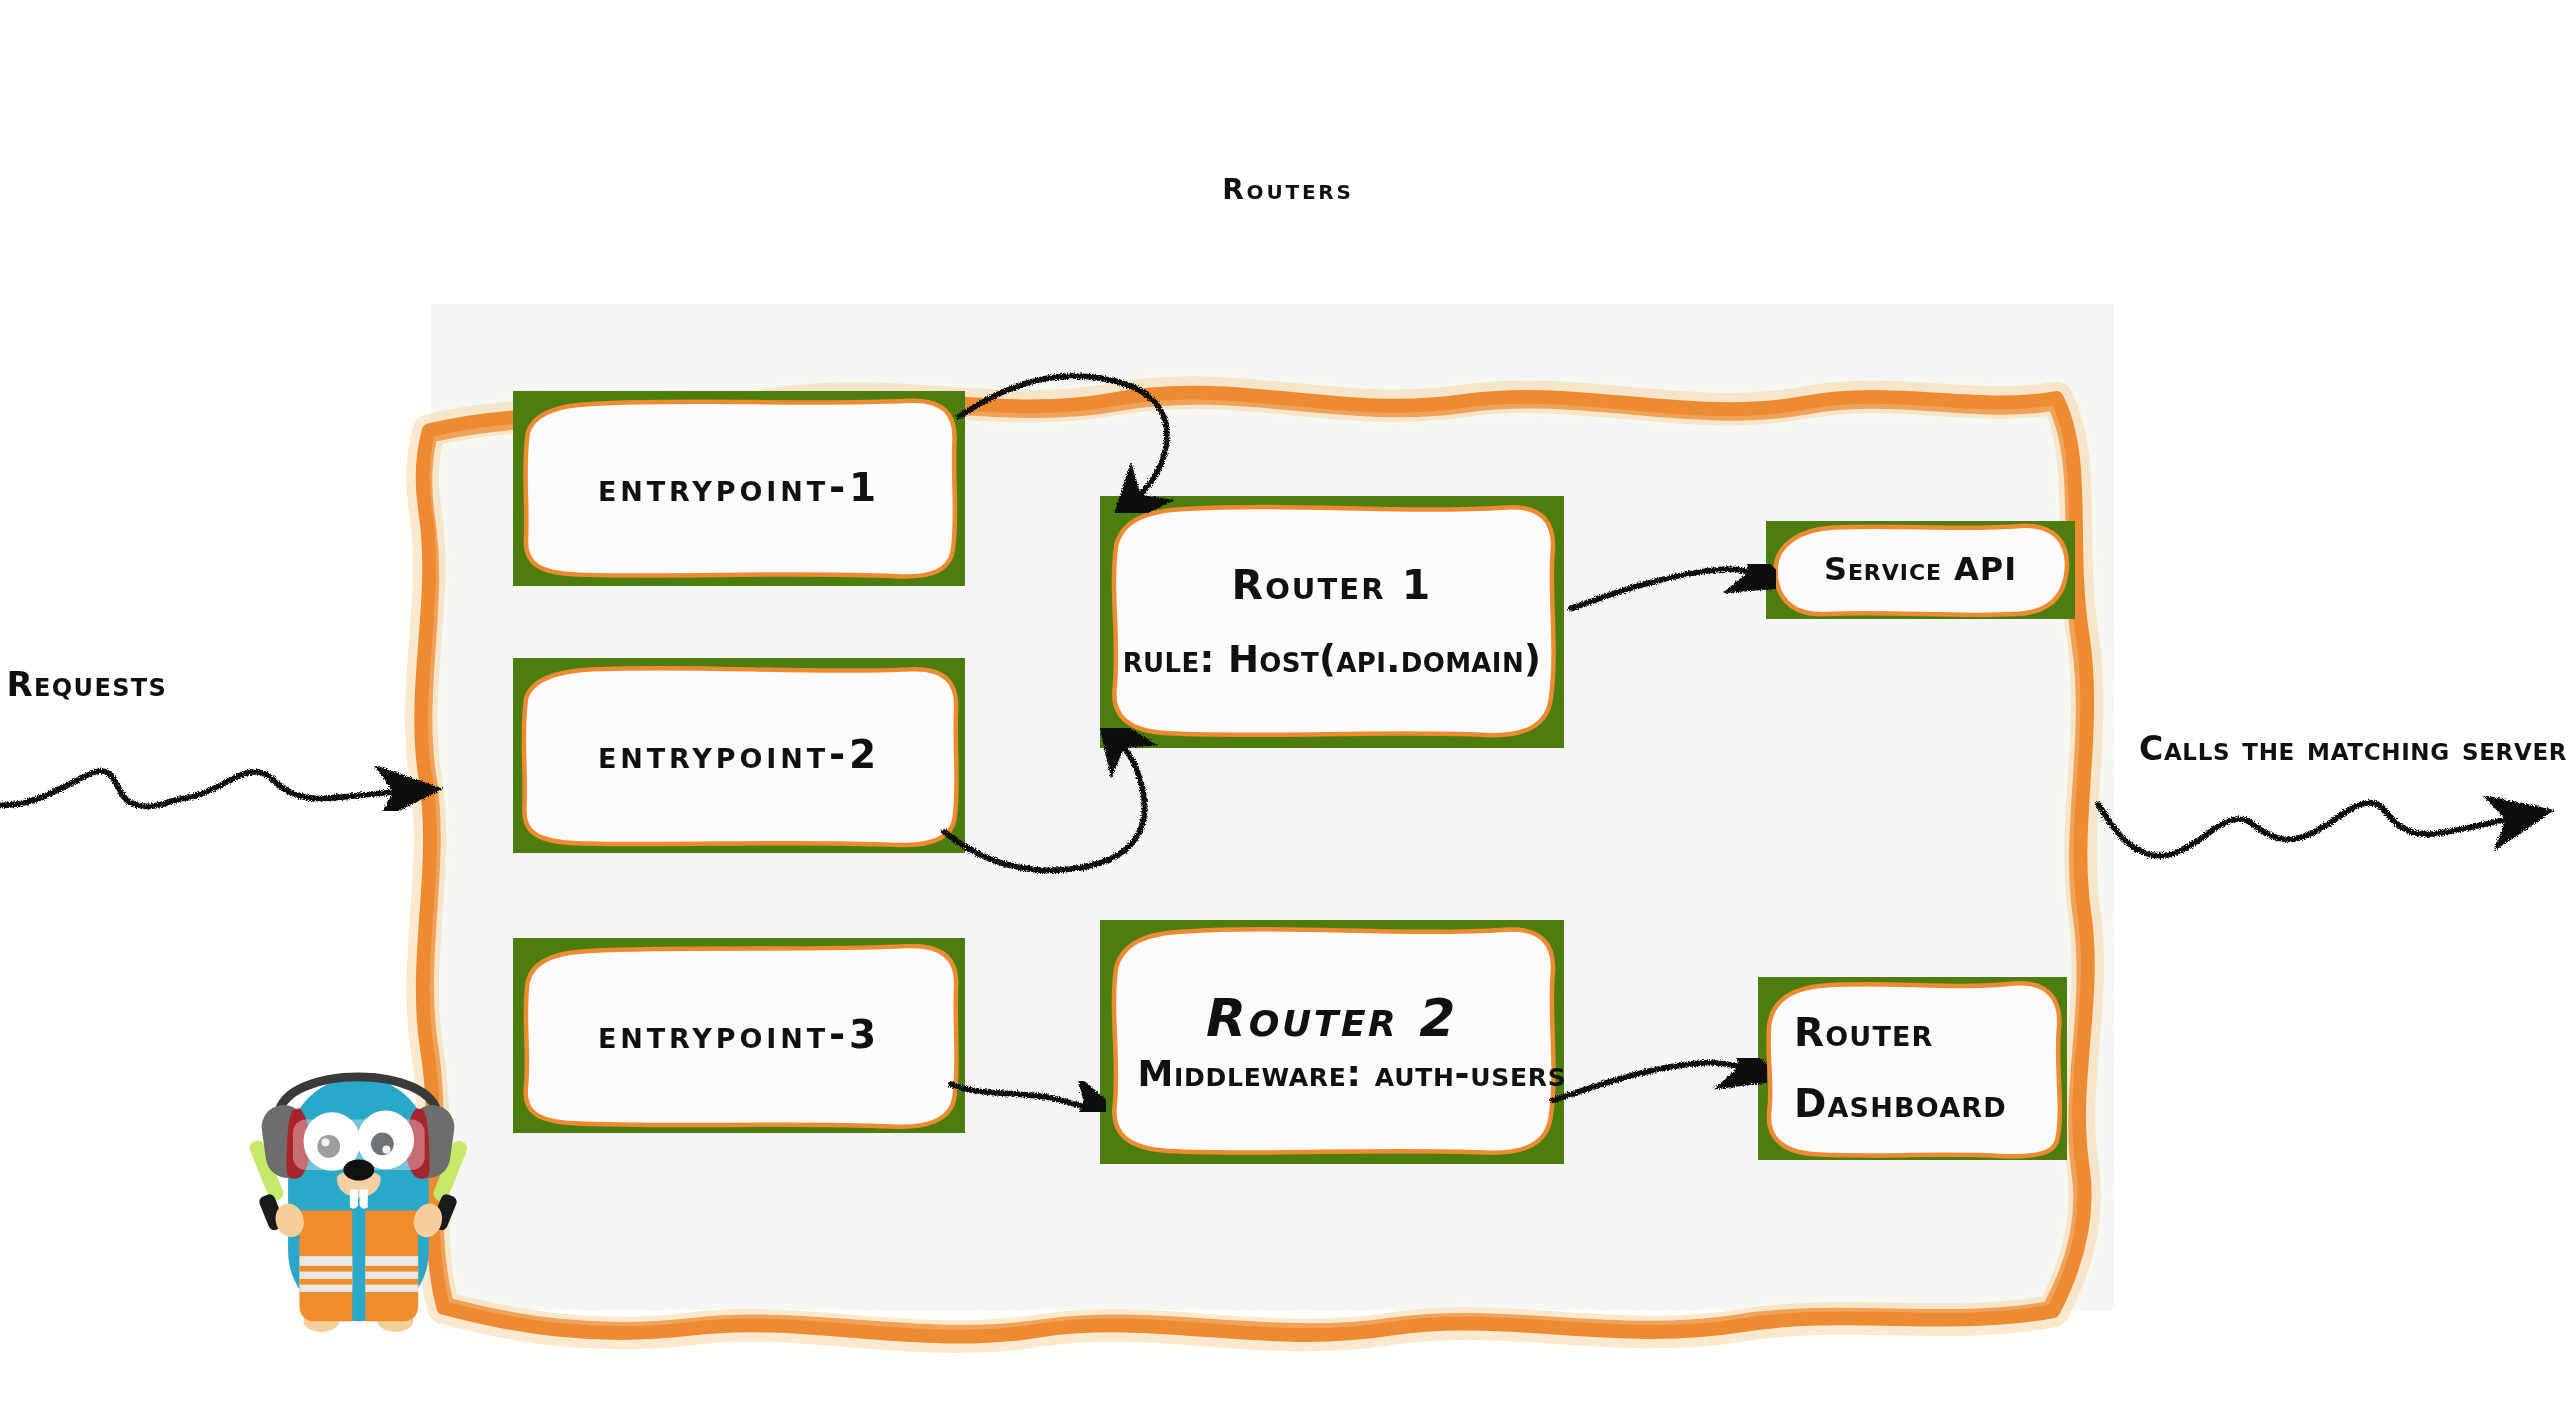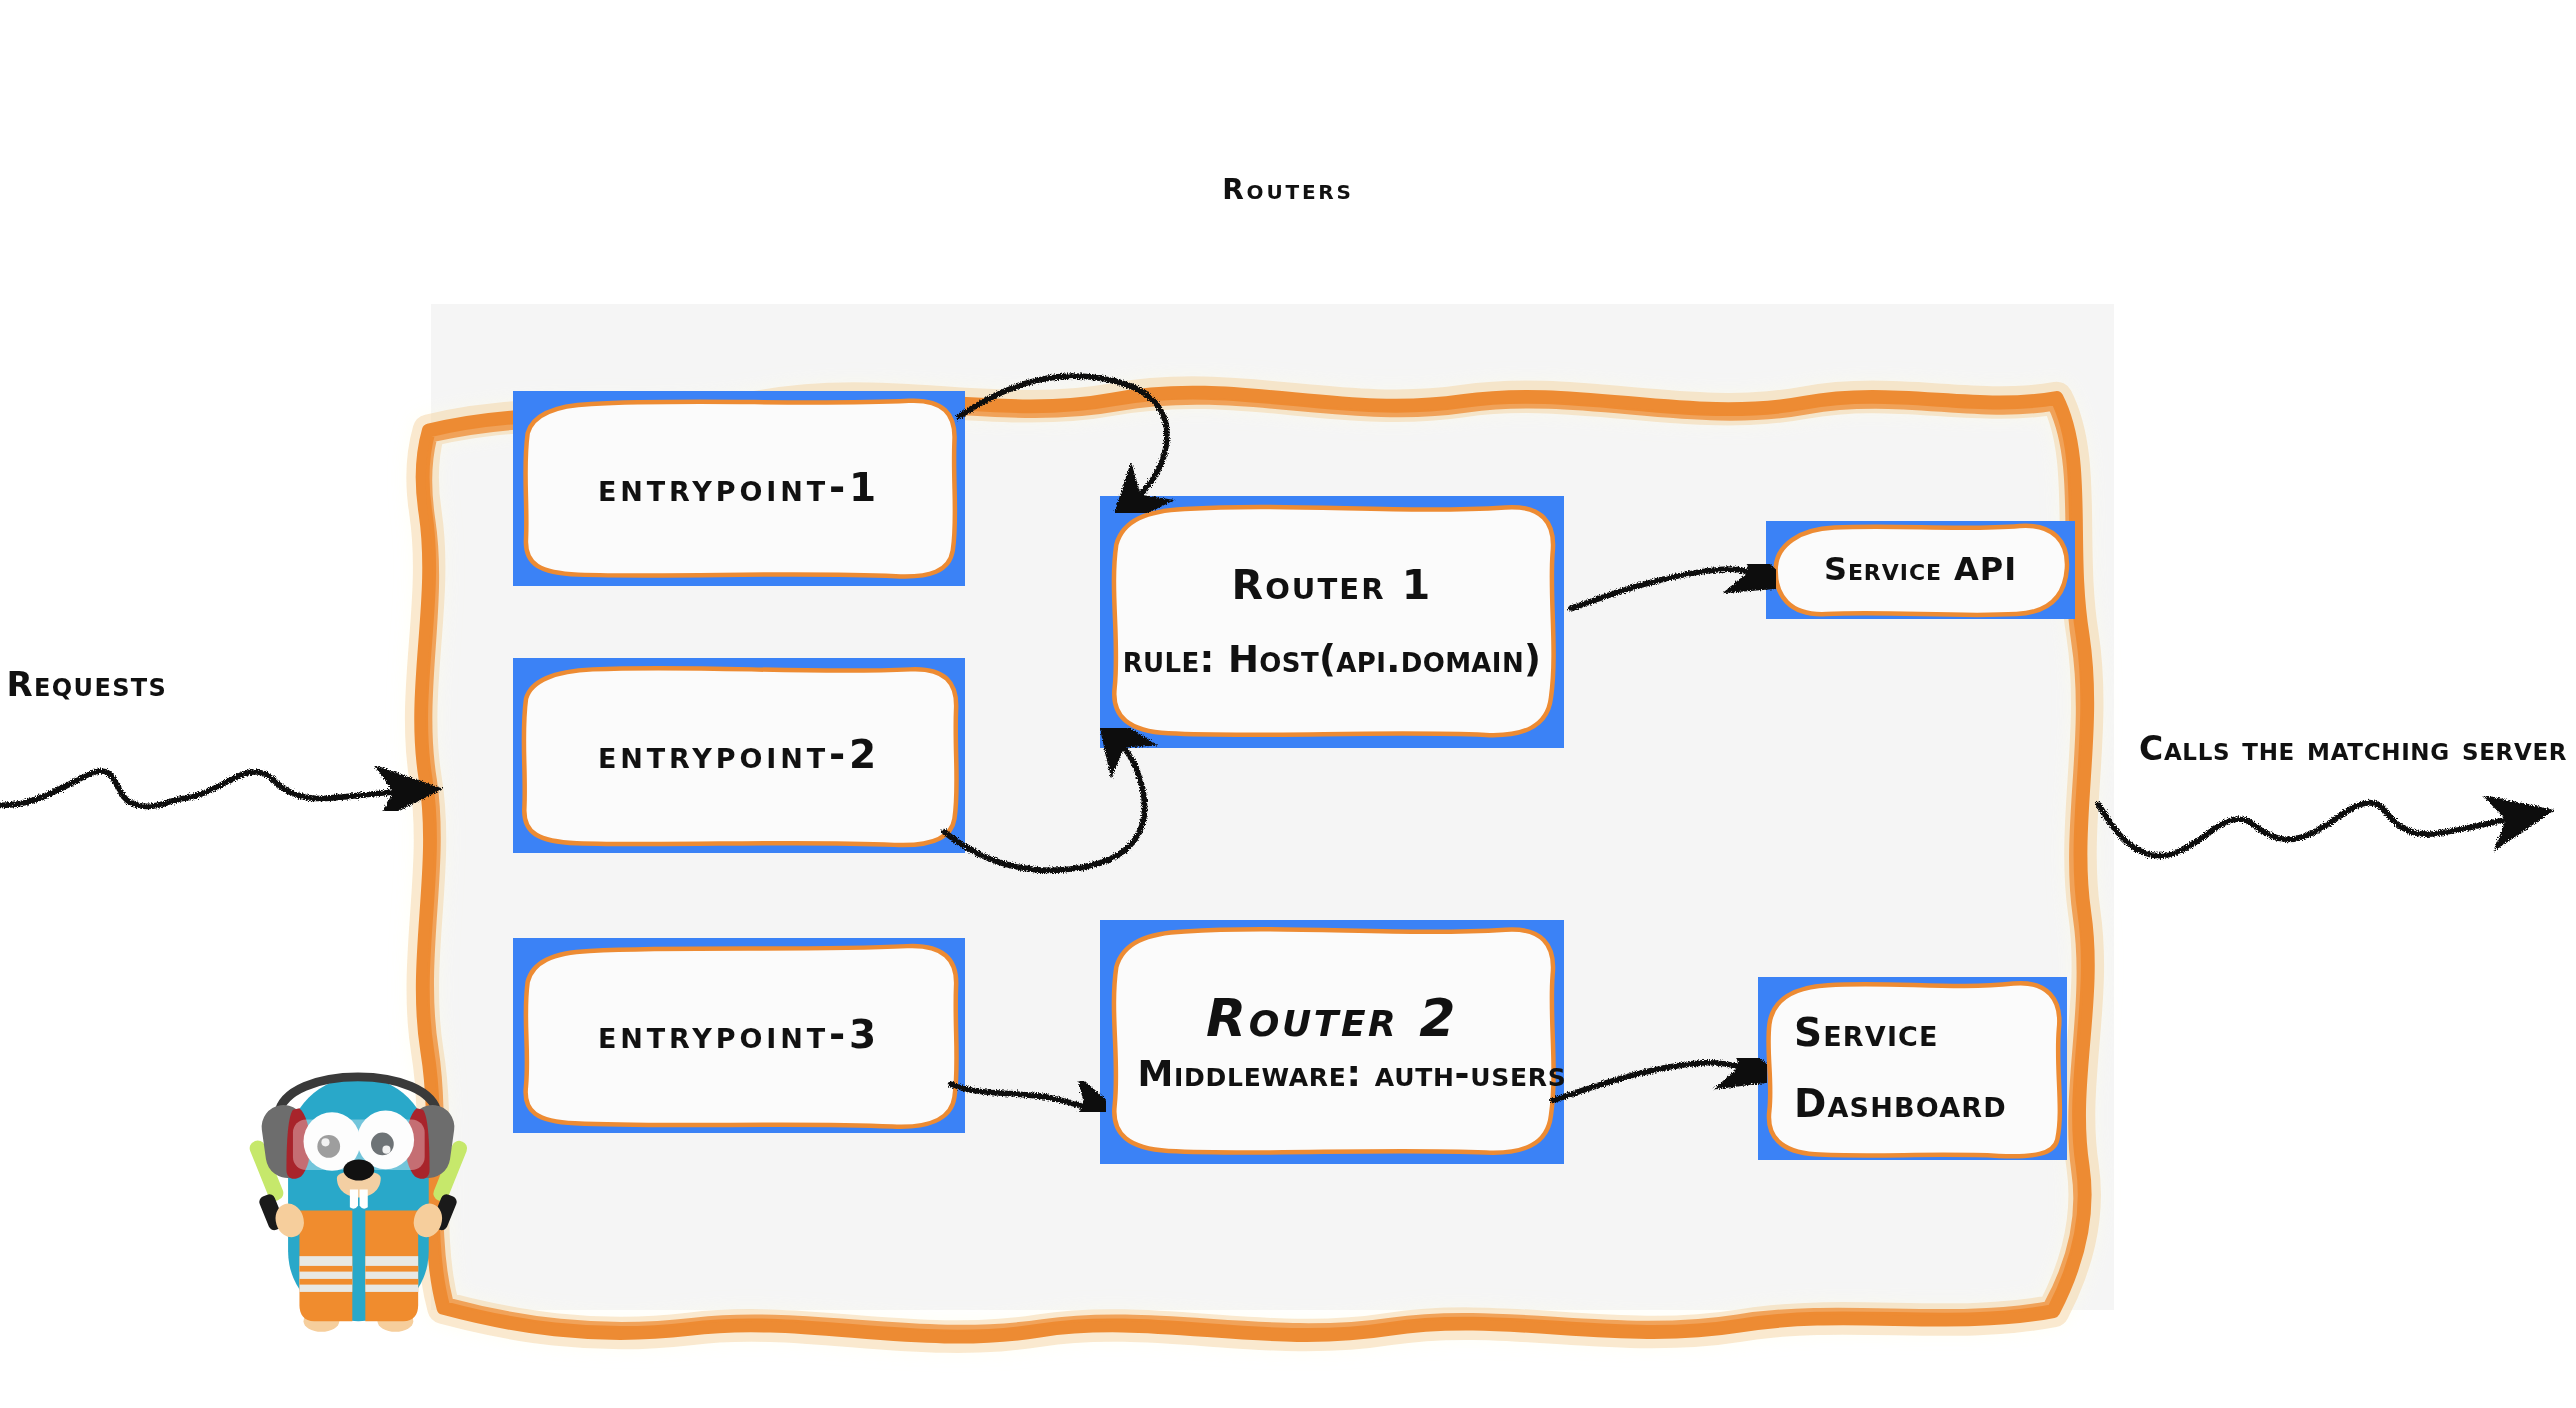--- a/index.html
+++ b/index.html
@@ -55,21 +55,21 @@
     left: -33px;
     top: -33px;
     width: 1784px;
     height: 1107px;
     overflow: visible;
   }
 
   
   .node {
     position: absolute;
-    background: #3b82f6;
+    background: #4d7c0f;
   }
   .node > svg {
     position: absolute;
     left: 0; top: 0;
     width: 100%; height: 100%;
     overflow: visible;
   }
   .node .node-text {
     position: absolute;
     inset: 0;
@@ -266,21 +266,21 @@
 </div>
 
 <div class="node" id="service-dashboard">
   <svg viewBox="0 0 380 225" preserveAspectRatio="none">
     <path d="M 14 58 C 18 28, 44 12, 86 10 C 162 5, 242 16, 314 8
              C 356 4, 374 28, 370 64 C 366 112, 376 164, 368 200
              C 364 218, 338 222, 296 220 C 220 216, 138 222, 70 218
              C 28 215, 10 196, 14 164 C 18 128, 10 92, 14 58 Z" fill="#fbfbfb" stroke="#ED8B33" stroke-width="4.5" stroke-linecap="round" stroke-linejoin="round" vector-effect="non-scaling-stroke"></path>
   </svg>
   <div class="node-text">
-    <span class="hand dash-line">Service</span>
+    <span class="hand dash-line">Router</span>
     <span class="hand dash-line">Dashboard</span>
   </div>
 </div>
 
 <svg style="position:absolute; left:0; top:0; width:2576px; height:1408px; overflow:visible; pointer-events:none;" viewBox="0 0 3165 1730" width="2576" height="1408">
   <defs>
     <marker id="ah" markerWidth="16" markerHeight="16" refX="4" refY="5.5" orient="auto" markerUnits="strokeWidth">
       <path d="M 0 0.4 L 12 5.5 L 0 10.6 L 3.2 5.5 Z" fill="#111111"></path>
     </marker>
     <filter id="rough" x="-12%" y="-12%" width="124%" height="124%">

